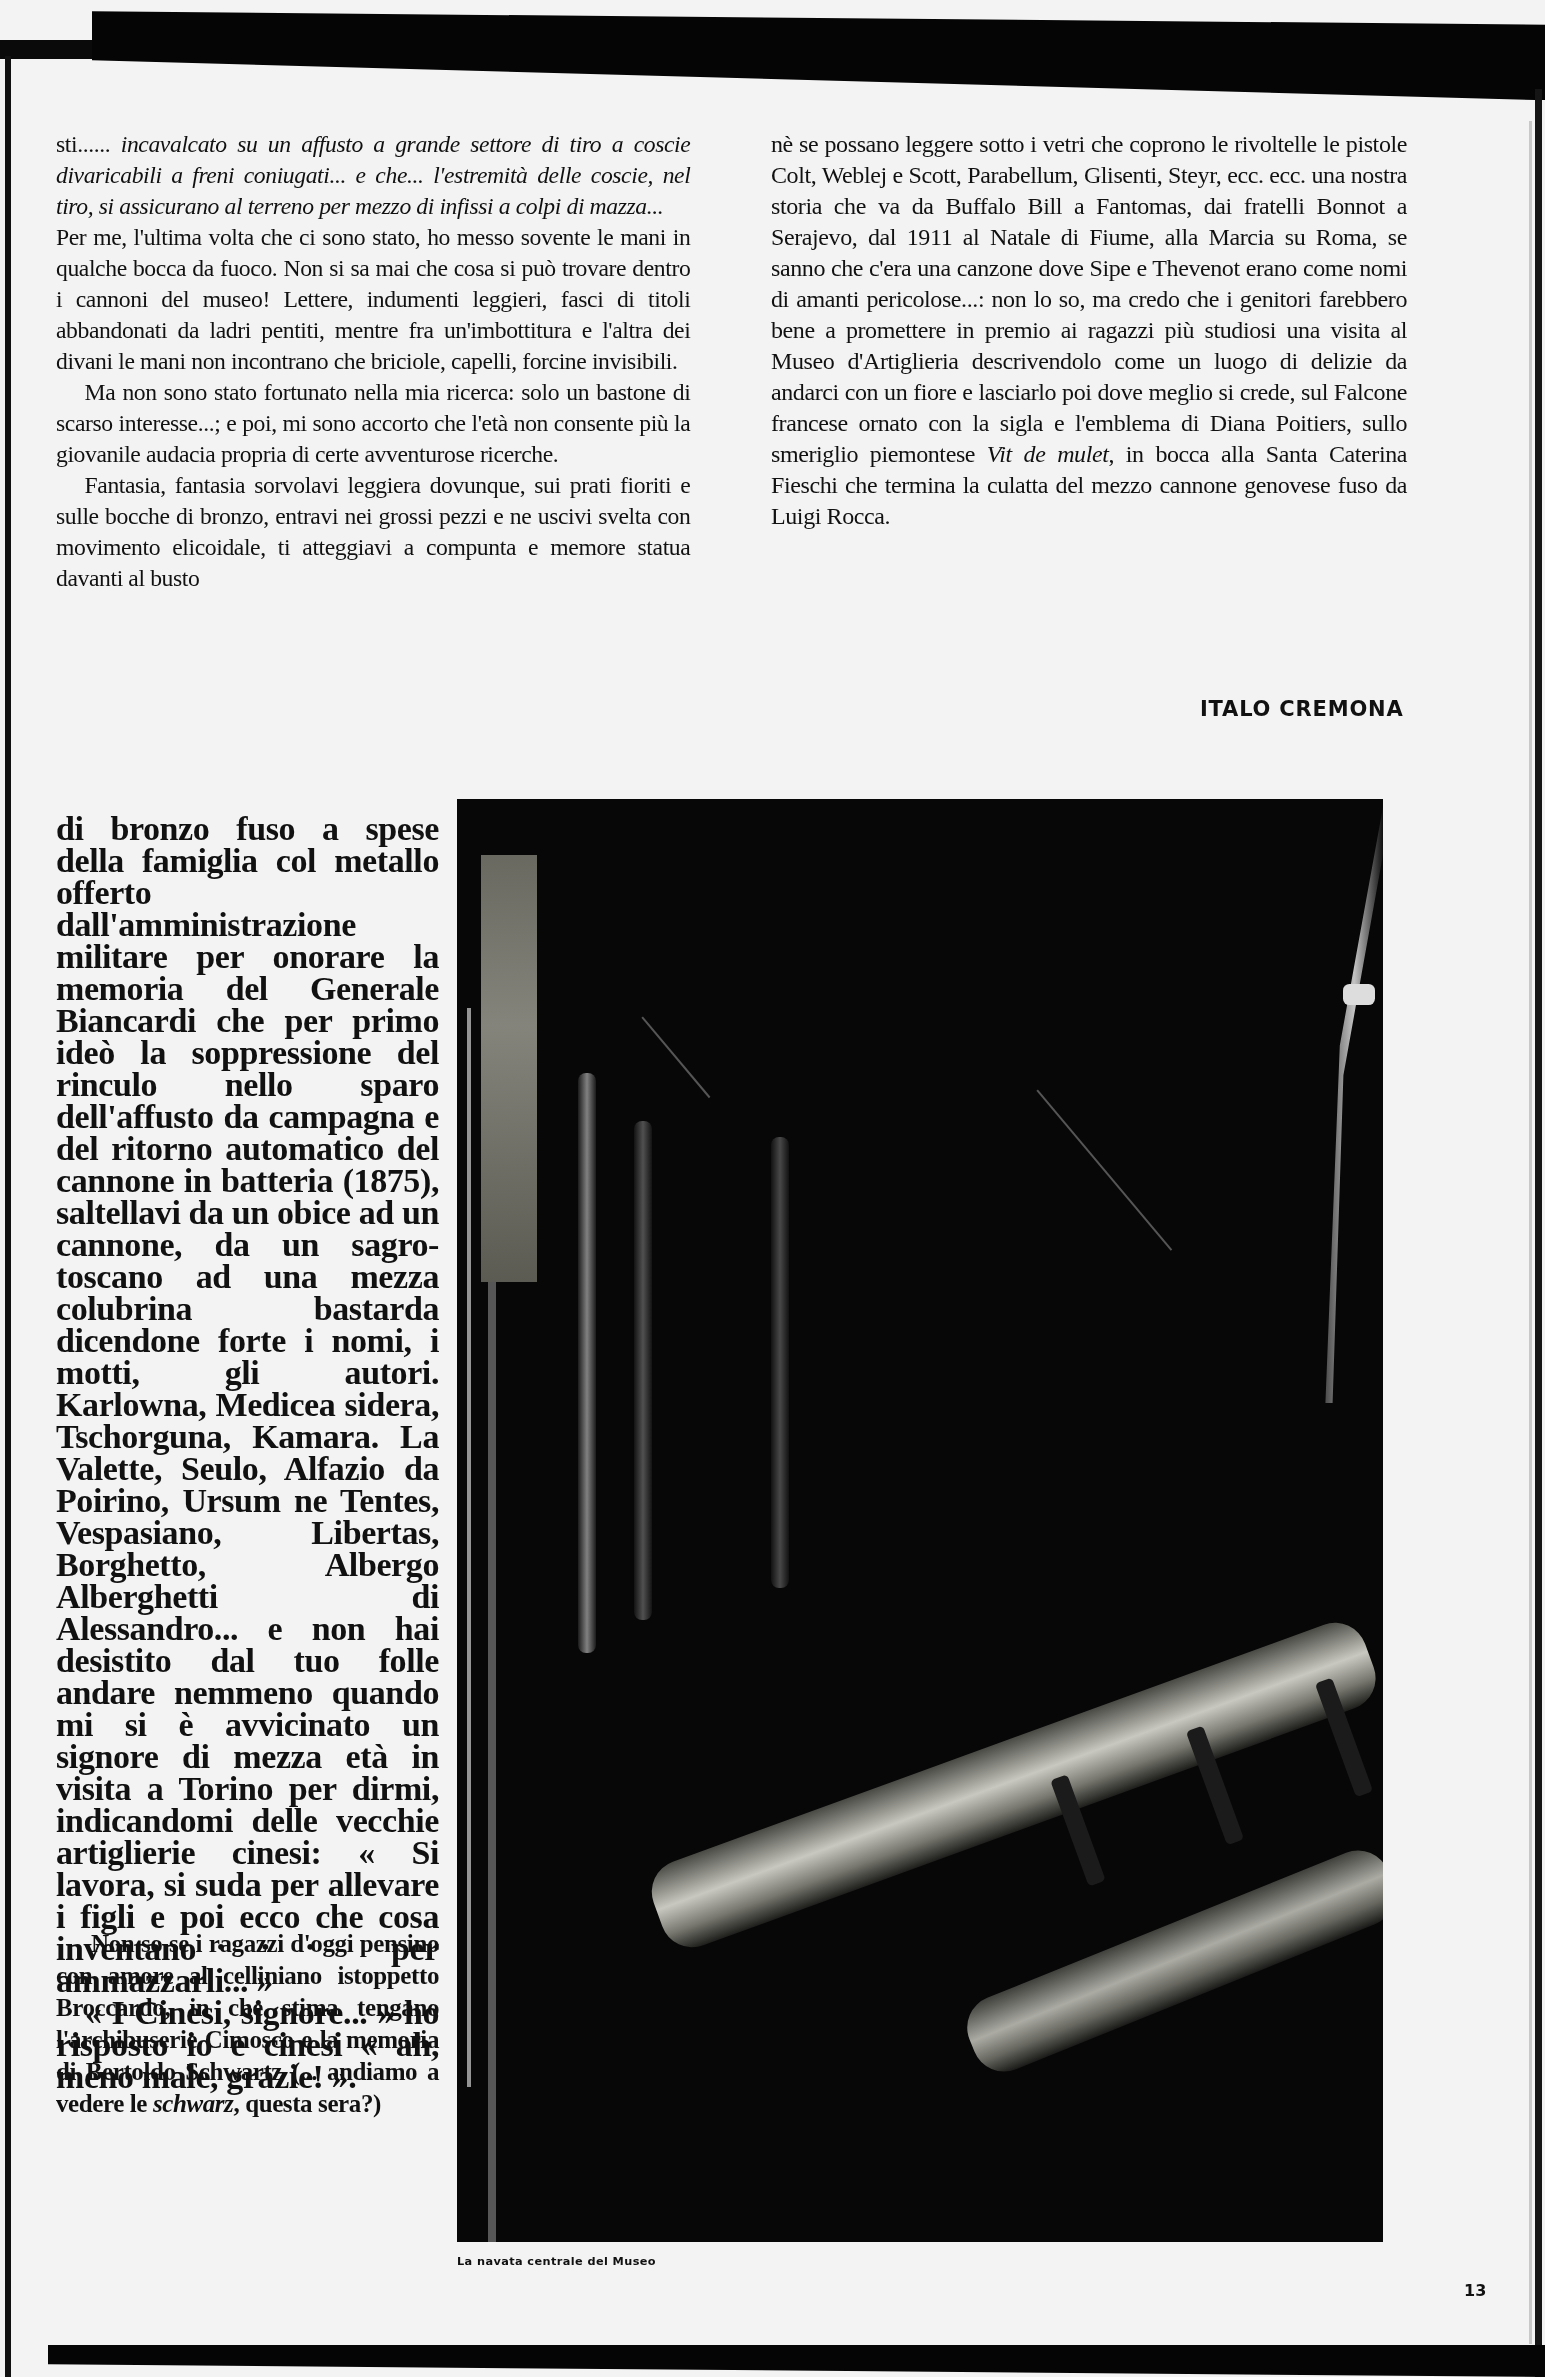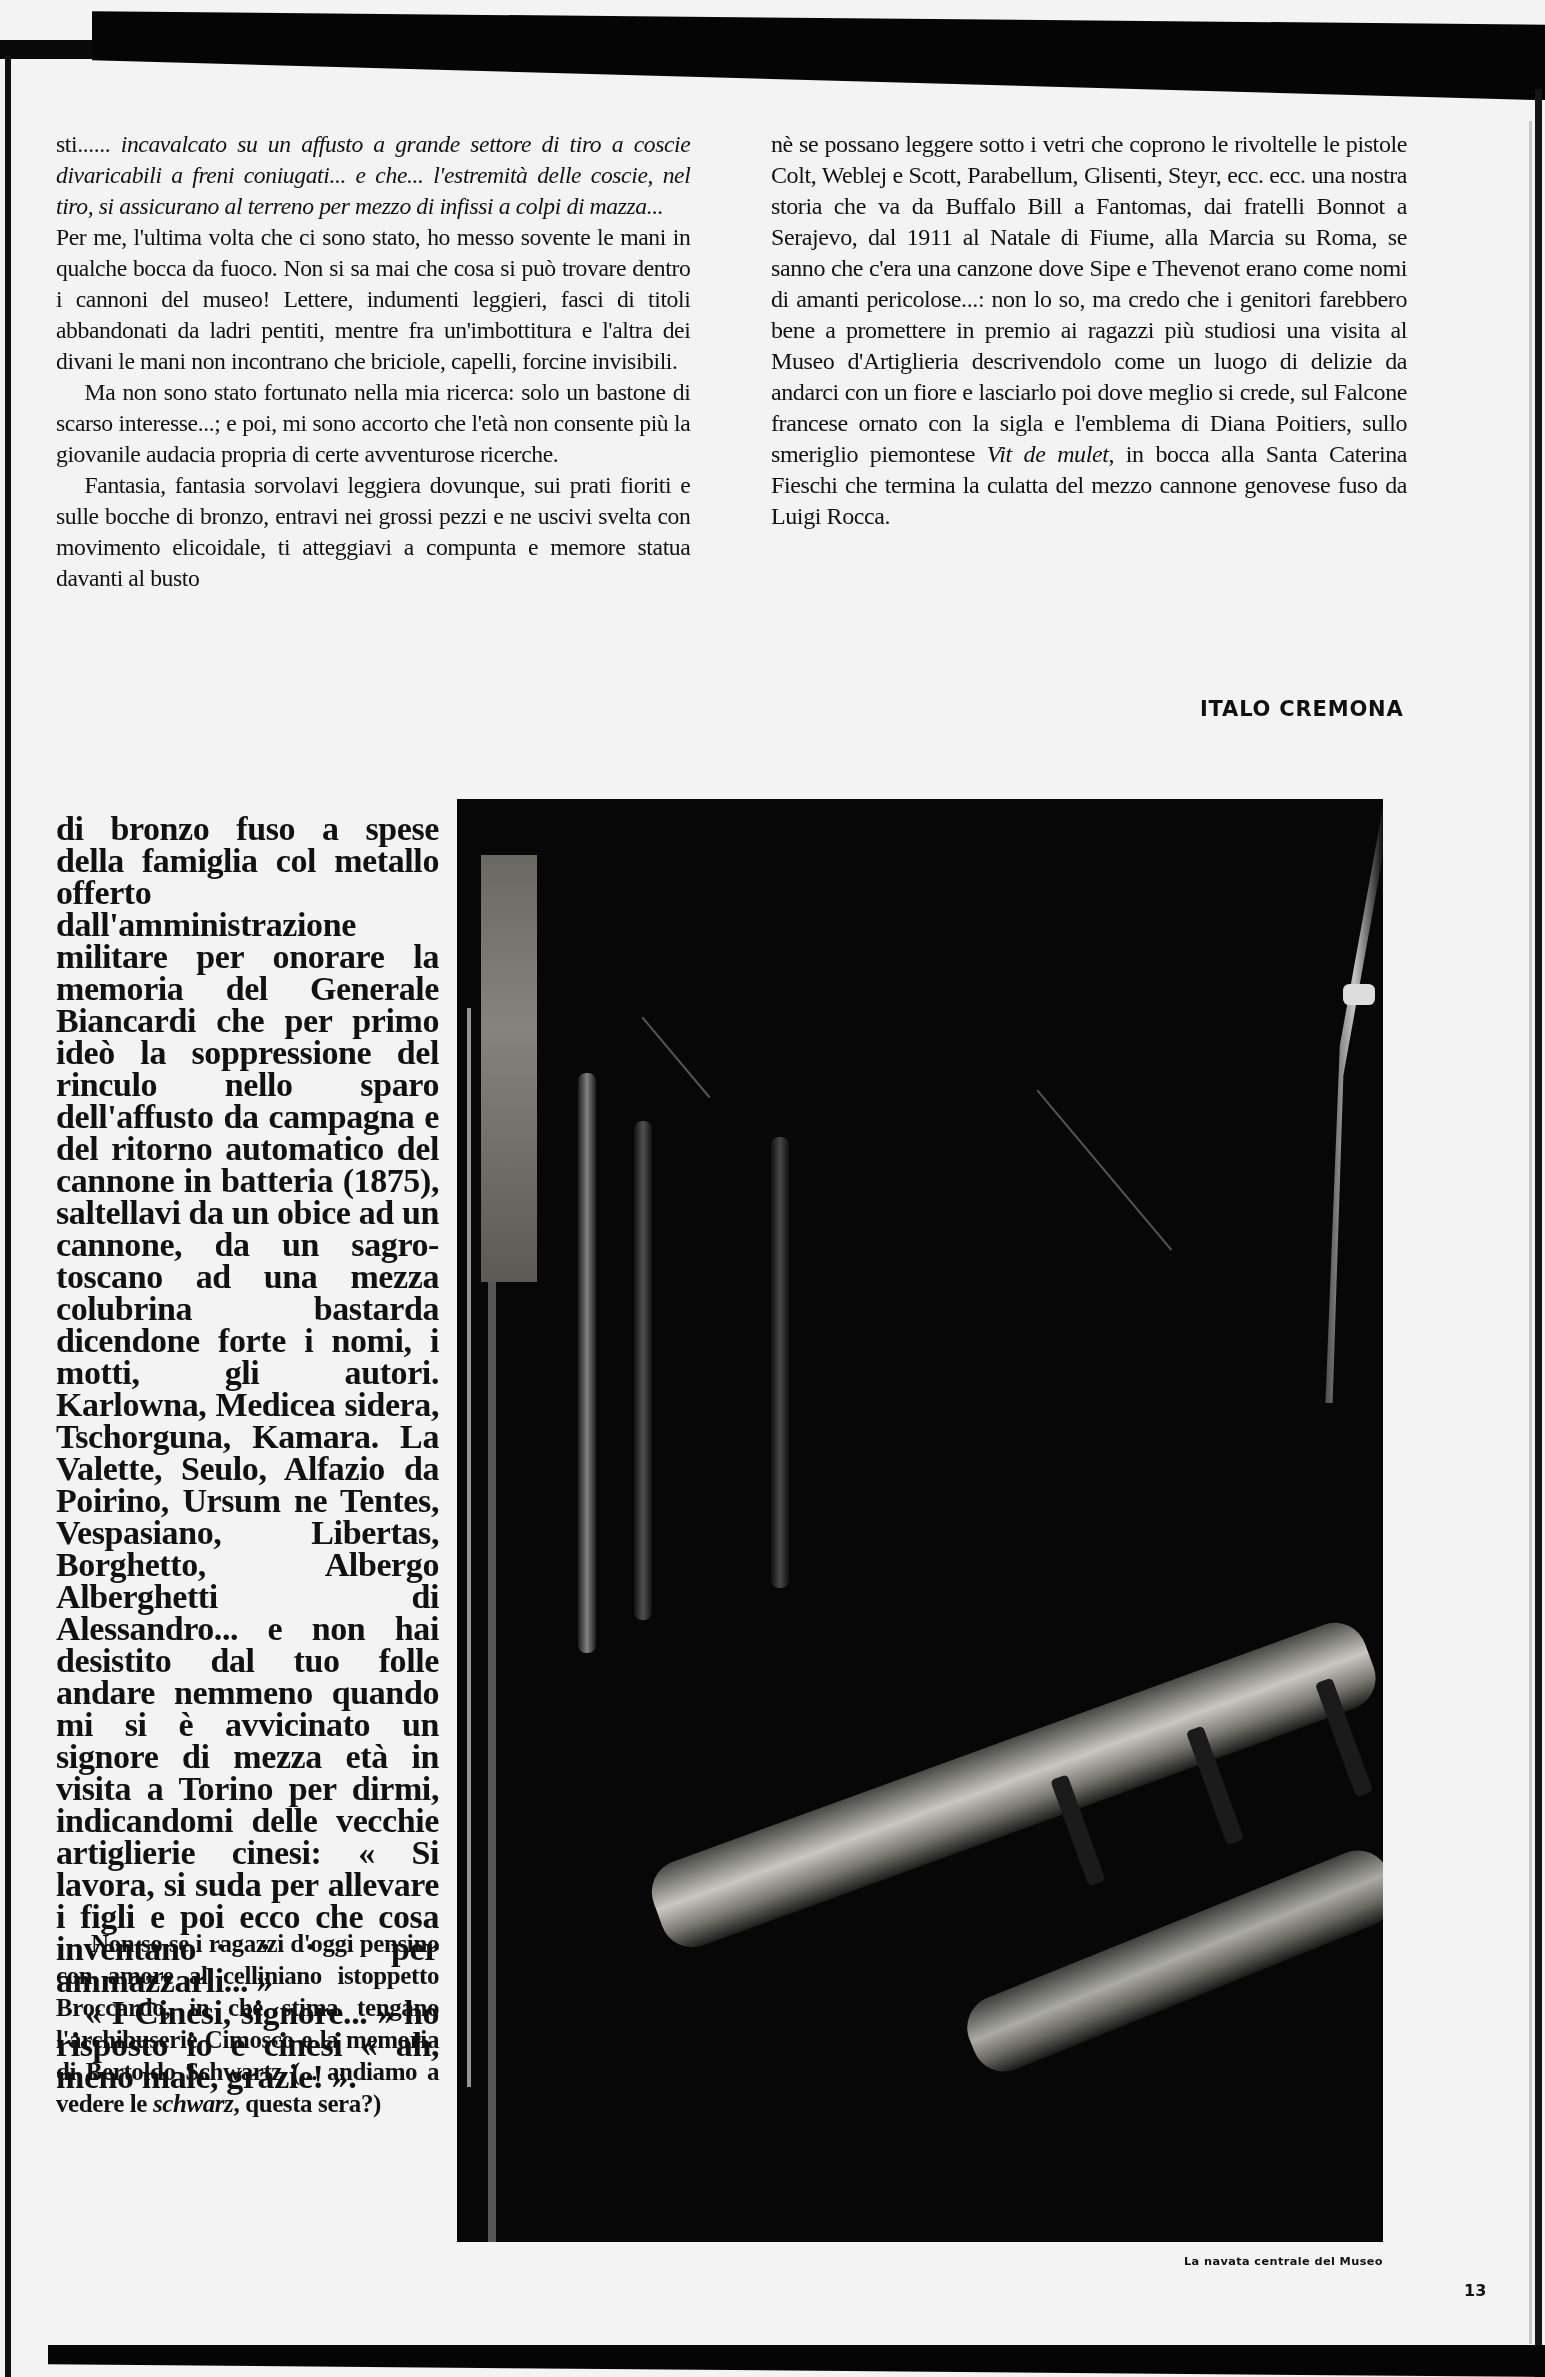--- a/index.html
+++ b/index.html
@@ -61,21 +61,21 @@
   }
   .photo .cannon {
     position: absolute; border-radius: 32px;
     background: linear-gradient(180deg, #4a4a45 0%, #c8c8c0 45%, #77776f 75%, #1d1d1b 100%);
     transform-origin: left center;
   }
   .photo .ring { position: absolute; background: #1b1b1b; border-radius: 4.8px; }
   .photo .diag { position: absolute; height: 2.4px; background: #555; transform-origin: left center; }
 
   .caption {
-    position: absolute; left: 457px; top: 2255px; width: 926px; text-align: right;
+    position: absolute; left: 457px; top: 2255px; width: 926px; text-align: left;
     font-family: "DejaVu Sans", sans-serif; font-weight: bold; font-size: 11.3px; letter-spacing: 0.4px;
   }
   .page-number {
     position: absolute; left: 1464px; top: 2281px; font-family: "DejaVu Sans", sans-serif; font-weight: bold; font-size: 16px;
   }
 </style>
 </head>
 <body>
 
 <div class="bar-top-left"></div>

